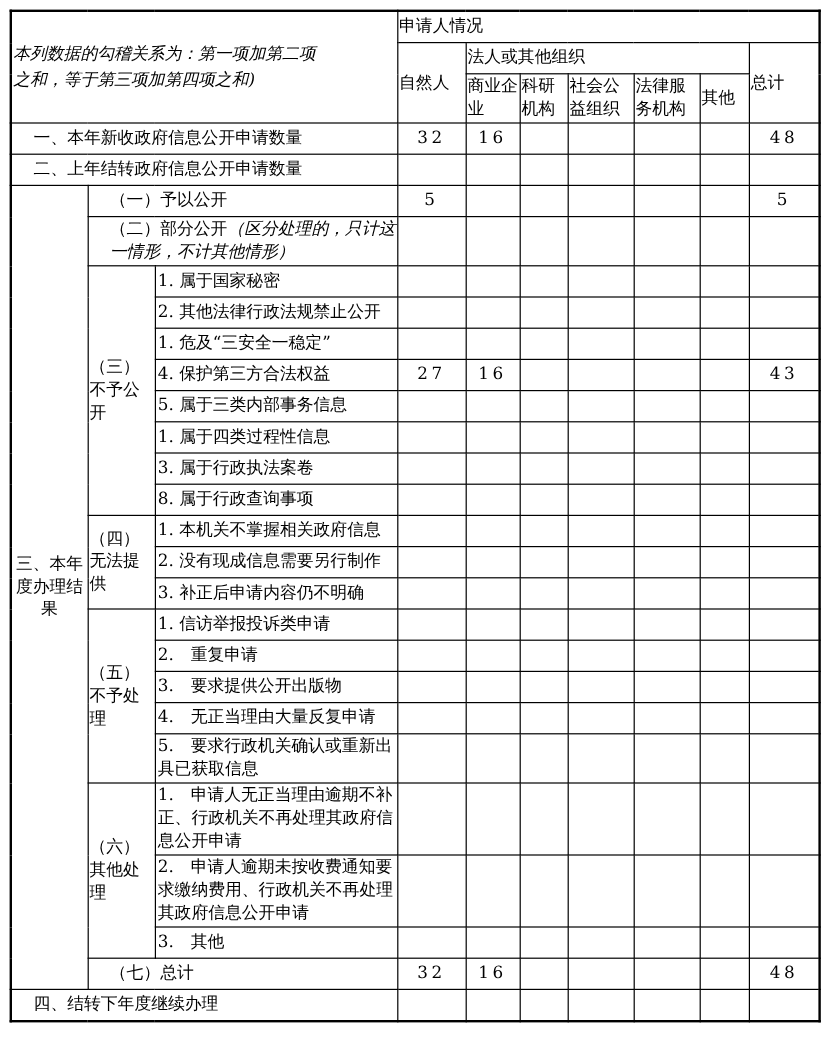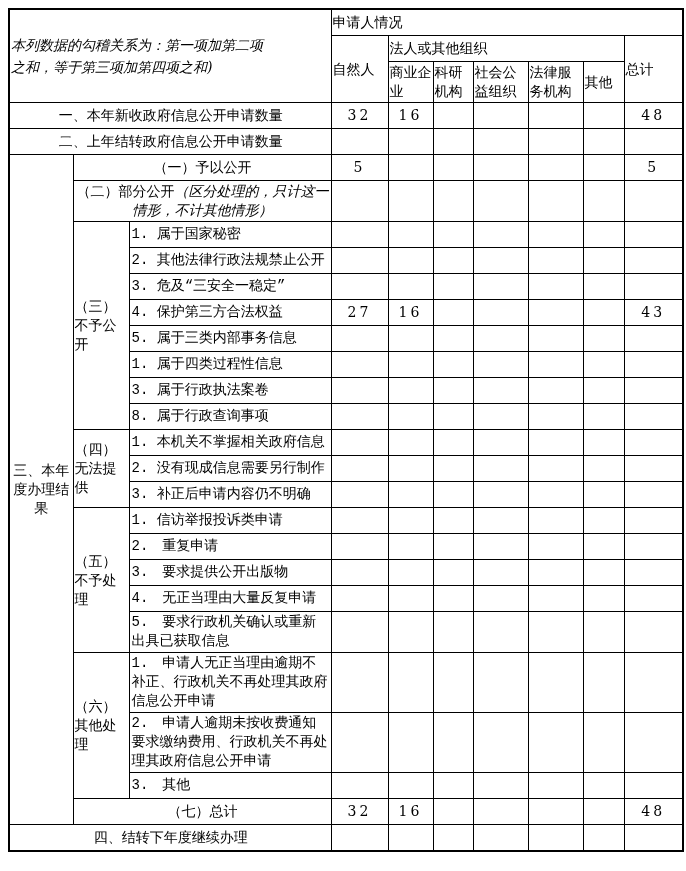--- a/index.html
+++ b/index.html
@@ -2,24 +2,24 @@
 <html><head>
 <meta charset="utf-8">
 <style>
   html,body{margin:0;padding:0;background:#ffffff;color:#000;}
   body{padding:8px;font-family:"DejaVu Serif","Liberation Serif",serif;width:686px;box-sizing:border-box;}
   table{border-collapse:collapse;table-layout:fixed;width:674px;border:2px solid #000;}
   td,th{border:1px solid #000;font-size:14px;line-height:19px;padding:1px;vertical-align:middle;
         height:23px;font-weight:normal;word-break:break-all;overflow:hidden;}
   .c{text-align:left;}
   .note{font-style:italic;text-align:left;white-space:pre-line;font-size:14px;line-height:22px;}
-  .lbl{text-align:center;padding-left:2px;}
+  .lbl{text-align:left;padding-left:18px;}
   .secA{text-align:center;padding:0;}
   .secB{text-align:left;padding:0 1px;font-family:Liberation Serif, serif;}
-  .item{text-align:left;padding-left:2px;font-family:Liberation Mono, monospace;}
+  .item{text-align:left;padding-left:2px;}
   .num{text-align:center;letter-spacing:3px;}
   .kai{font-style:italic;}
 </style>
 </head>
 <body>
 
 <table>
   <colgroup>
     <col style="width:64px">
       <col style="width:56px">
@@ -112,21 +112,21 @@
     <td class="item">2. 其他法律行政法规禁止公开</td>
     <td class="num"></td>
     <td class="num"></td>
     <td class="num"></td>
     <td class="num"></td>
     <td class="num"></td>
     <td class="num"></td>
     <td class="num"></td>
   </tr>
   <tr>
-    <td class="item">3. 危及“三安全一稳定”</td>
+    <td class="item">1. 危及“三安全一稳定”</td>
     <td class="num"></td>
     <td class="num"></td>
     <td class="num"></td>
     <td class="num"></td>
     <td class="num"></td>
     <td class="num"></td>
     <td class="num"></td>
   </tr>
   <tr>
     <td class="item">4. 保护第三方合法权益</td>

